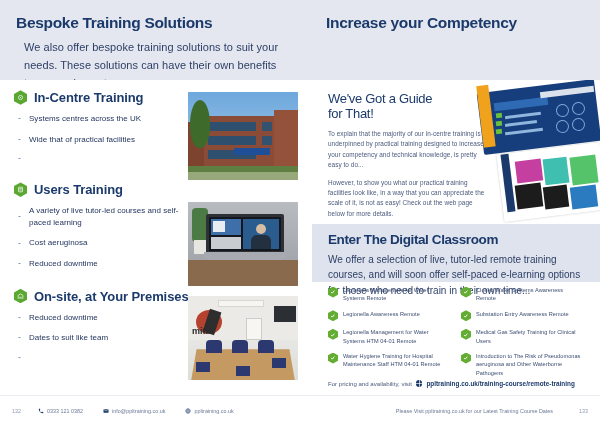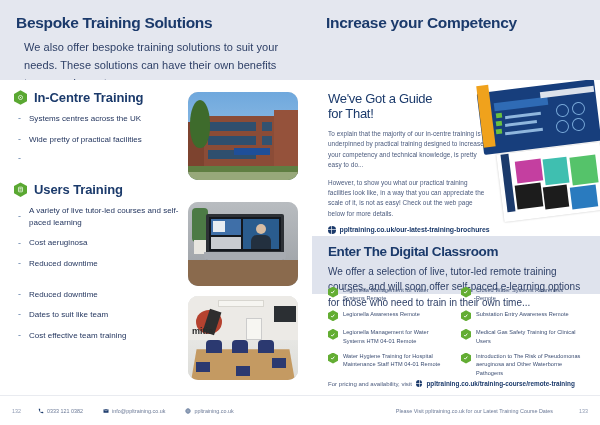--- a/index.html
+++ b/index.html
@@ -49,21 +49,21 @@
     display:flex;align-items:center;gap:6px;margin:0 0 9px 2px;
     max-width:165px;
   }
   .dash{
     color:#5c7ba6;font-size:9px;flex:none;width:7px;text-align:center;
     line-height:1;
   }
   .bullet-text{font-size:8px;line-height:1.45;color:#24365f;letter-spacing:0.02px;}
 
   
-  .photo{position:absolute;border-radius:10px;overflow:hidden;background:#ccc;}
+  .photo{position:absolute;border-radius:1px;overflow:hidden;background:#ccc;}
   .ph1{left:188px;top:12px;width:110px;height:88px;}
   .ph2{left:188px;top:122px;width:110px;height:84px;}
   .ph3{left:188px;top:216px;width:110px;height:84px;}
 
   
   .right-col{
     position:absolute;left:312px;top:80px;width:288px;height:315px;background:#fff;
   }
   .guide{position:relative;padding:12px 0 0 16px;height:140px;box-sizing:border-box;}
   .guide-title{
@@ -89,21 +89,21 @@
   .globe:before{
     content:"";position:absolute;left:0;top:3.2px;width:7.5px;height:1px;
     background:#fff;opacity:.65;
   }
   .guide-img{
     position:absolute;right:0px;top:0px;width:128px;height:150px;overflow:hidden;
   }
 
   
   .dc-band{
-    position:absolute;left:0;top:156px;width:288px;height:58px;
+    position:absolute;left:0;top:144px;width:288px;height:58px;
     background:#dfe3ed;padding:9px 14px 0 16px;box-sizing:border-box;
   }
   .dc-title{
     font-size:13.5px;font-weight:bold;color:#1b3a6b;letter-spacing:-0.4px;
     margin:0 0 4px 0;line-height:1.1;
   }
   .dc-body{font-size:10px;line-height:1.55;color:#2d3f66;margin:0;}
 
   
   .courses{
@@ -185,21 +185,21 @@
             </svg>
         </span>
         <span class="sec-title">In-Centre Training</span>
       </div>
       <div class="bullet">
         <span class="dash">-</span>
         <span class="bullet-text">Systems centres across the UK</span>
       </div>
       <div class="bullet">
         <span class="dash">-</span>
-        <span class="bullet-text">Wide pretty of practical facilities</span>
+        <span class="bullet-text">Wide that of practical facilities</span>
       </div>
       <div class="bullet">
         <span class="dash">-</span>
       </div>
     </div>
 
     <div class="section">
       <div class="sec-head">
         <span class="hexicon">
           <svg width="7" height="7" viewBox="0 0 24 24" fill="none" stroke="#fff" stroke-width="2.4">
@@ -218,31 +218,40 @@
         <span class="dash">-</span>
         <span class="bullet-text">Cost aeruginosa</span>
       </div>
       <div class="bullet">
         <span class="dash">-</span>
         <span class="bullet-text">Reduced downtime</span>
       </div>
     </div>
 
     <div class="section">
+      <div class="sec-head">
+        <span class="hexicon">
+          <svg width="7" height="7" viewBox="0 0 24 24" fill="none" stroke="#fff" stroke-width="2.4">
+              <path d="M4 20V8l8-5 8 5v12"></path>
+              <line x1="10" y1="20" x2="10" y2="13"></line>
+              <line x1="14" y1="20" x2="14" y2="13"></line>
+            </svg>
+        </span>
+        <span class="sec-title">On-site, at Your Premises</span>
+      </div>
       <div class="bullet">
         <span class="dash">-</span>
         <span class="bullet-text">Reduced downtime</span>
       </div>
       <div class="bullet">
         <span class="dash">-</span>
         <span class="bullet-text">Dates to suit like team</span>
       </div>
       <div class="bullet">
         <span class="dash">-</span>
-        <span class="bullet-text">Cost effective team training</span>
       </div>
     </div>
 
     <div class="photo ph1">
       <div class="sky"></div>
       <div class="bld" style="left:6px;top:24px;width:100px;height:55px;background:#8b4c37;"></div>
       <div class="bld" style="left:0px;top:30px;width:16px;height:50px;background:#7d432f;"></div>
       <div class="bld" style="left:86px;top:18px;width:24px;height:64px;background:#95523b;"></div>
       <div class="win" style="left:20px;top:30px;width:48px;height:9px;background:#2f4f6e;"></div>
       <div class="win" style="left:20px;top:44px;width:48px;height:9px;background:#2f4f6e;"></div>

